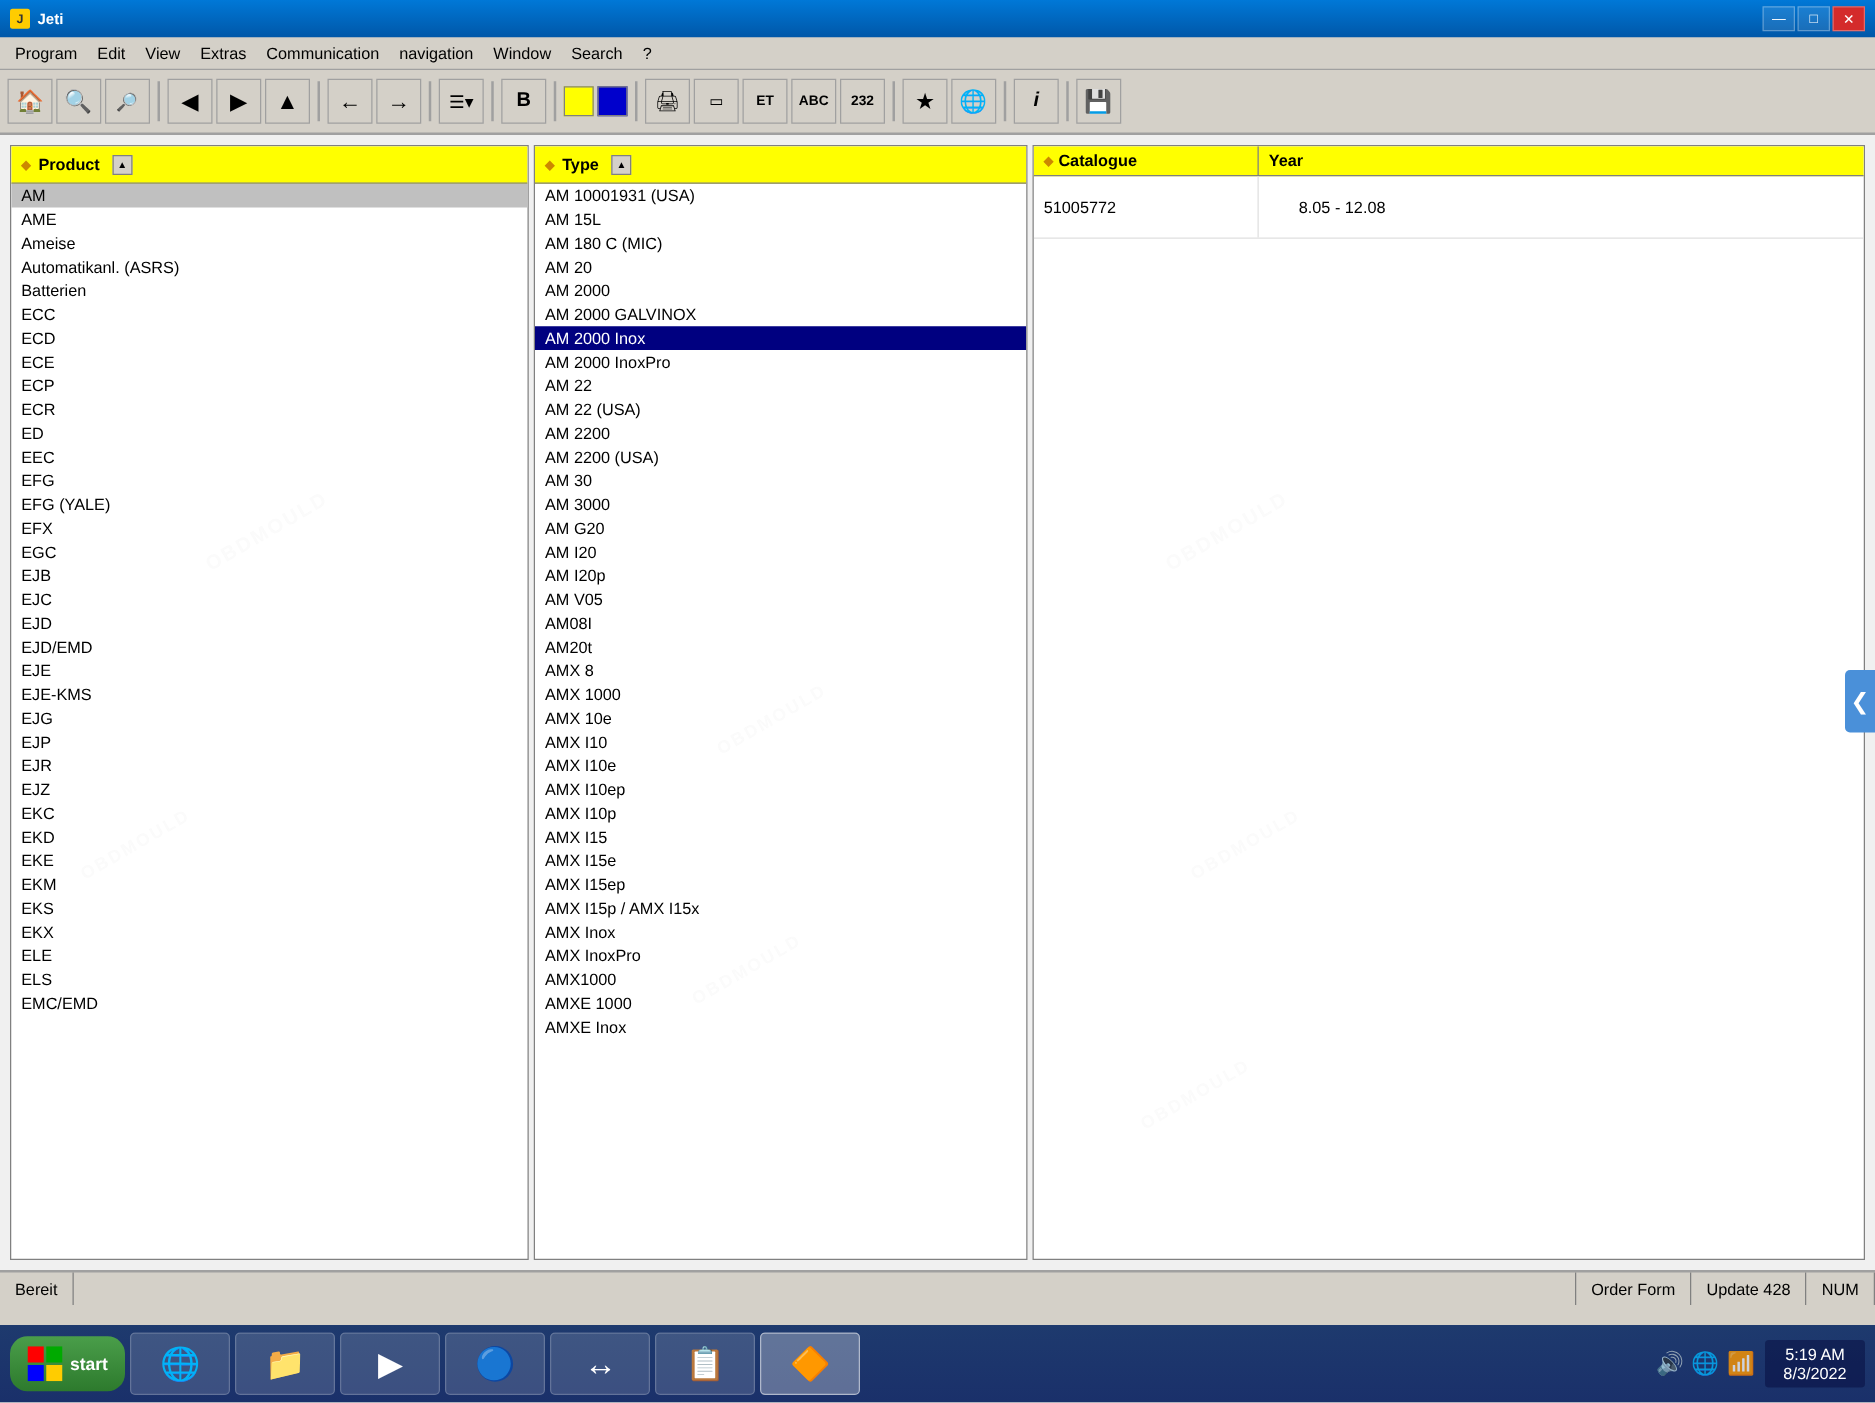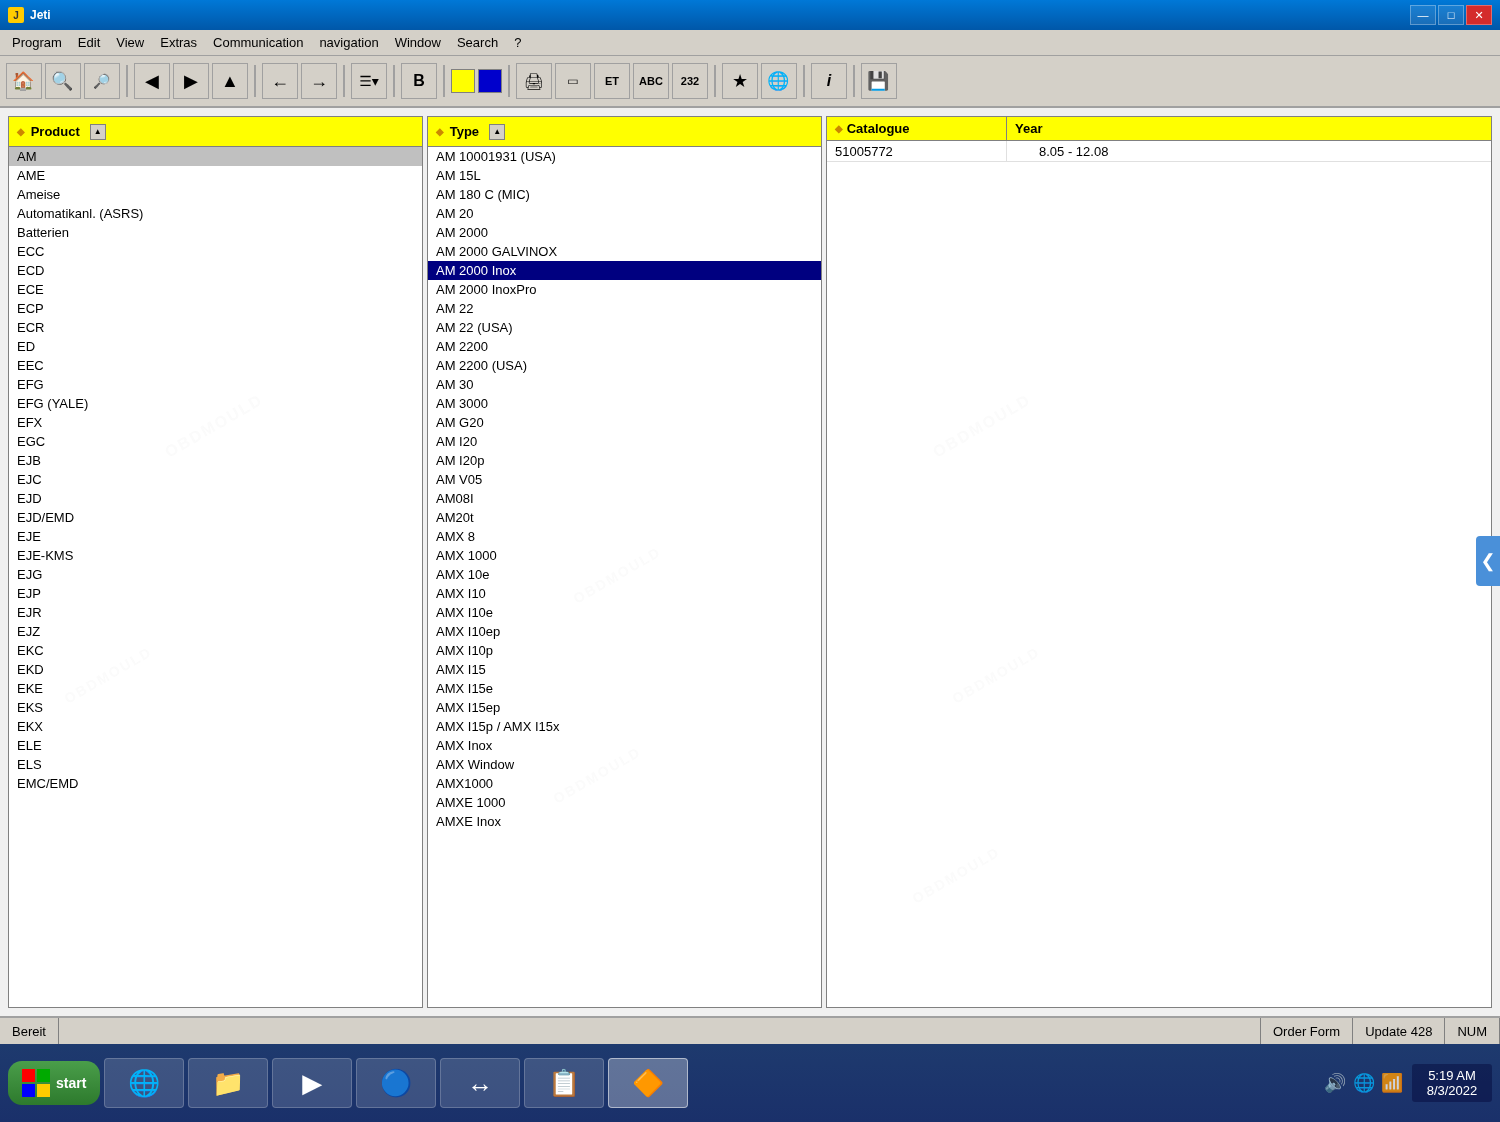--- a/index.html
+++ b/index.html
@@ -214,21 +214,21 @@
       gap: 4px;
     }
     .cat-col-catalogue { width: 180px; border-right: 1px solid #808080; }
     .cat-col-year { flex: 1; }
 
     .catalogue-row {
       display: flex;
       border-bottom: 1px solid #e0e0e0;
     }
     .cat-cell {
-      padding: 2px 8px;
+      padding: 17px 8px;
       font-size: 13px;
       min-height: 20px;
       display: flex;
       align-items: center;
     }
     .cat-cell-catalogue { width: 180px; border-right: 1px solid #e0e0e0; }
     .cat-cell-year { flex: 1; margin-left: 24px; }
 
     
     .watermark {
@@ -264,21 +264,21 @@
       align-items: center;
     }
     .status-segment-fill { flex: 1; border-right: 1px solid #808080; }
 
     
     .taskbar {
       position: absolute;
       bottom: 0;
       left: 0;
       right: 0;
-      height: 78px;
+      height: 62px;
       background: linear-gradient(to bottom, #1e3a6e, #1a306a);
       display: flex;
       align-items: center;
       padding: 0 8px;
       gap: 4px;
     }
     .start-btn {
       background: linear-gradient(to bottom, #4a9e4a, #2d7a2d);
       color: white;
       border-radius: 14px;
@@ -444,20 +444,21 @@
         <div class="list-item">EJD/EMD</div>
         <div class="list-item">EJE</div>
         <div class="list-item">EJE-KMS</div>
         <div class="list-item">EJG</div>
         <div class="list-item">EJP</div>
         <div class="list-item">EJR</div>
         <div class="list-item">EJZ</div>
         <div class="list-item">EKC</div>
         <div class="list-item">EKD</div>
         <div class="list-item">EKE</div>
+        <div class="list-item">EKM</div>
         <div class="list-item">EKS</div>
         <div class="list-item">EKX</div>
         <div class="list-item">ELE</div>
         <div class="list-item">ELS</div>
         <div class="list-item">EMC/EMD</div>
       </div>
     <span class="watermark" style="top:300px; left:150px; font-size:16px; opacity:0.15; transform: rotate(-30deg);">OBDMOULD</span>
     <span class="watermark" style="top:550px; left:50px; font-size:14px; opacity:0.15; transform: rotate(-30deg);">OBDMOULD</span>
   </div>
 
@@ -494,21 +495,21 @@
         <div class="list-item">AMX 10e</div>
         <div class="list-item">AMX I10</div>
         <div class="list-item">AMX I10e</div>
         <div class="list-item">AMX I10ep</div>
         <div class="list-item">AMX I10p</div>
         <div class="list-item">AMX I15</div>
         <div class="list-item">AMX I15e</div>
         <div class="list-item">AMX I15ep</div>
         <div class="list-item">AMX I15p / AMX I15x</div>
         <div class="list-item">AMX Inox</div>
-        <div class="list-item">AMX Window</div>
+        <div class="list-item">AMX InoxPro</div>
         <div class="list-item">AMX1000</div>
         <div class="list-item">AMXE 1000</div>
         <div class="list-item">AMXE Inox</div>
       </div>
     <span class="watermark" style="top:450px; left:140px; font-size:14px; opacity:0.15; transform: rotate(-30deg);">OBDMOULD</span>
     <span class="watermark" style="top:650px; left:120px; font-size:14px; opacity:0.15; transform: rotate(-30deg);">OBDMOULD</span>
   </div>
 
   <div class="column col-catalogue" style="position:relative;">
     <div class="catalogue-header">

